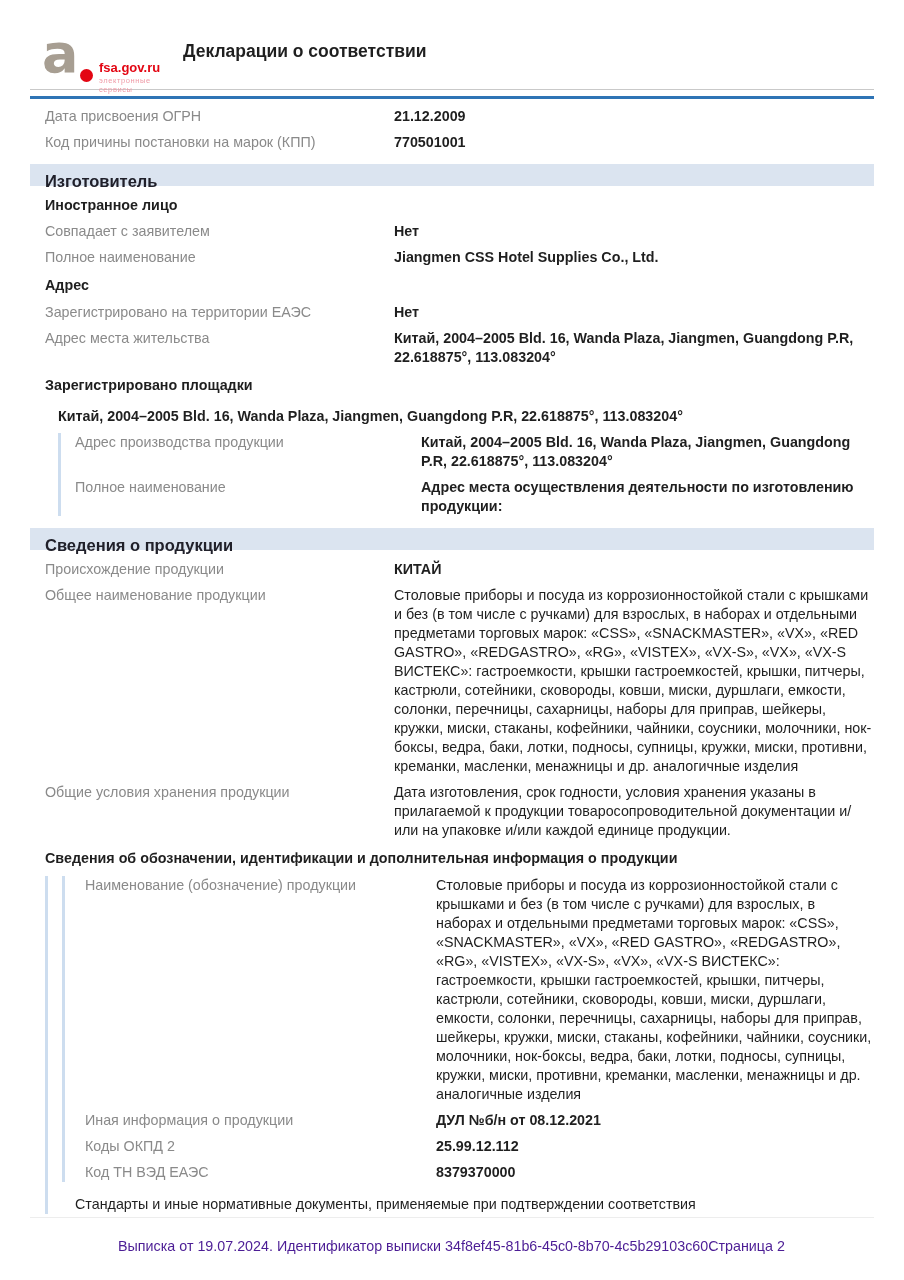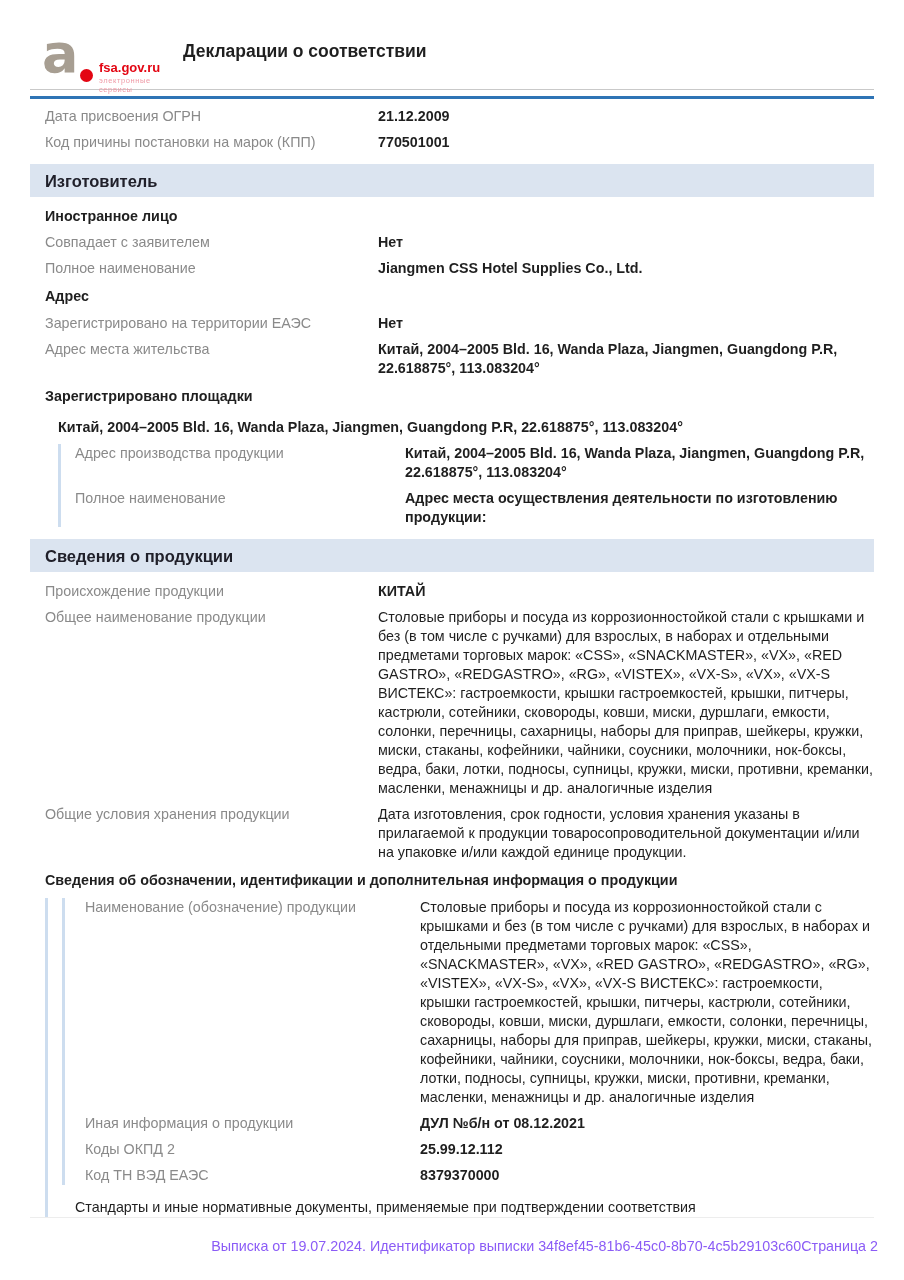--- a/index.html
+++ b/index.html
@@ -20,44 +20,44 @@
   .logo-text { position:absolute; left:57px; top:25px; }
   .logo-domain { color:#e30613; font-weight:bold; font-size:13px; line-height:14px; }
   .logo-tagline { color:#ef9aa6; font-size:7.5px; letter-spacing:0.6px; margin-top:1px; }
   .title { font-size:17.5px; font-weight:bold; margin:5px 0 0 11px; color:#1f1f1f; }
 
   .rule-gray { margin-top:1px; border-top:1px solid #c9c9c9; }
   .rule-blue { margin-top:6px; height:3px; background:#2e74b5; }
 
   
   .rows-top { margin-top:8px; }
-  .row { display:flex; align-items:flex-start; margin-bottom:7px; padding-left:15px; }
+  .row { display:flex; align-items:flex-start; margin-bottom:7px; padding-left:15px;gap:16px; }
   .lbl { flex:0 0 333px; padding-right:14px; color:#8a8a8a; font-size:14.3px; line-height:19px; }
   .val { flex:1; font-size:14.3px; line-height:19px; color:#1f1f1f; }
   .b { font-weight:bold; }
 
-  .secbar { height:33px; line-height:35px; background:#dbe4f0; color:#20202a;
+  .secbar { height:22px; line-height:35px; background:#dbe4f0; color:#20202a;
             font-weight:bold; font-size:16.5px; padding-left:15px; margin:12px 0 10px; }
   .subhead { font-weight:bold; font-size:14.3px; line-height:20px; margin:8px 0 8px; padding-left:15px; }
 
   .prod-line { font-weight:bold; font-size:14.3px; line-height:19px; margin:12px 0 7px; padding-left:28px; }
 
   .indent1 { margin-left:28px; border-left:3px solid #cdddef; padding-left:14px; }
   .indent1 .row { padding-left:0; }
   .indent1 .lbl { flex-basis:330px; }
 
   .outer { margin-left:15px; border-left:3px solid #cdddef; margin-top:4px; }
   .inner { margin-left:14px; border-left:3px solid #cdddef; padding-left:20px; }
   .inner .row { padding-left:0; }
   .inner .lbl { flex-basis:335px; }
   .standards { font-weight:normal; font-size:14.3px; line-height:19px; padding-left:27px; margin:13px 0 0; }
 
   .footer-rule { position:absolute; left:30px; right:30px; bottom:62px; border-top:1px solid #ededed; }
   .footer { position:absolute; left:25px; right:26px; bottom:26px; display:flex;
-            justify-content:flex-end; font-size:14.3px; color:#8b5cf6; }
+            justify-content:center; font-size:14.3px; color:#4c1d95; }
 </style>
 </head>
 <body>
 
 <div class="page">
 
   <div class="content">
     <header class="hdr">
       <div class="logo">
         <span class="logo-a">а</span>

